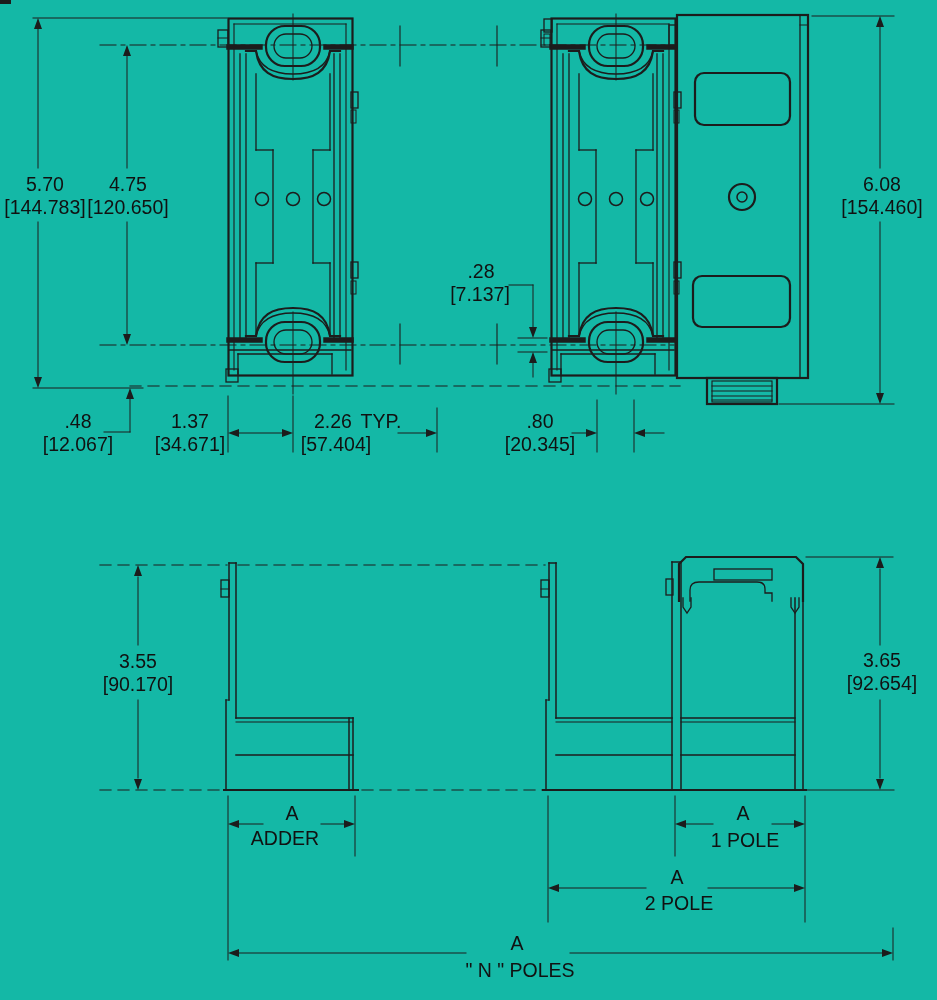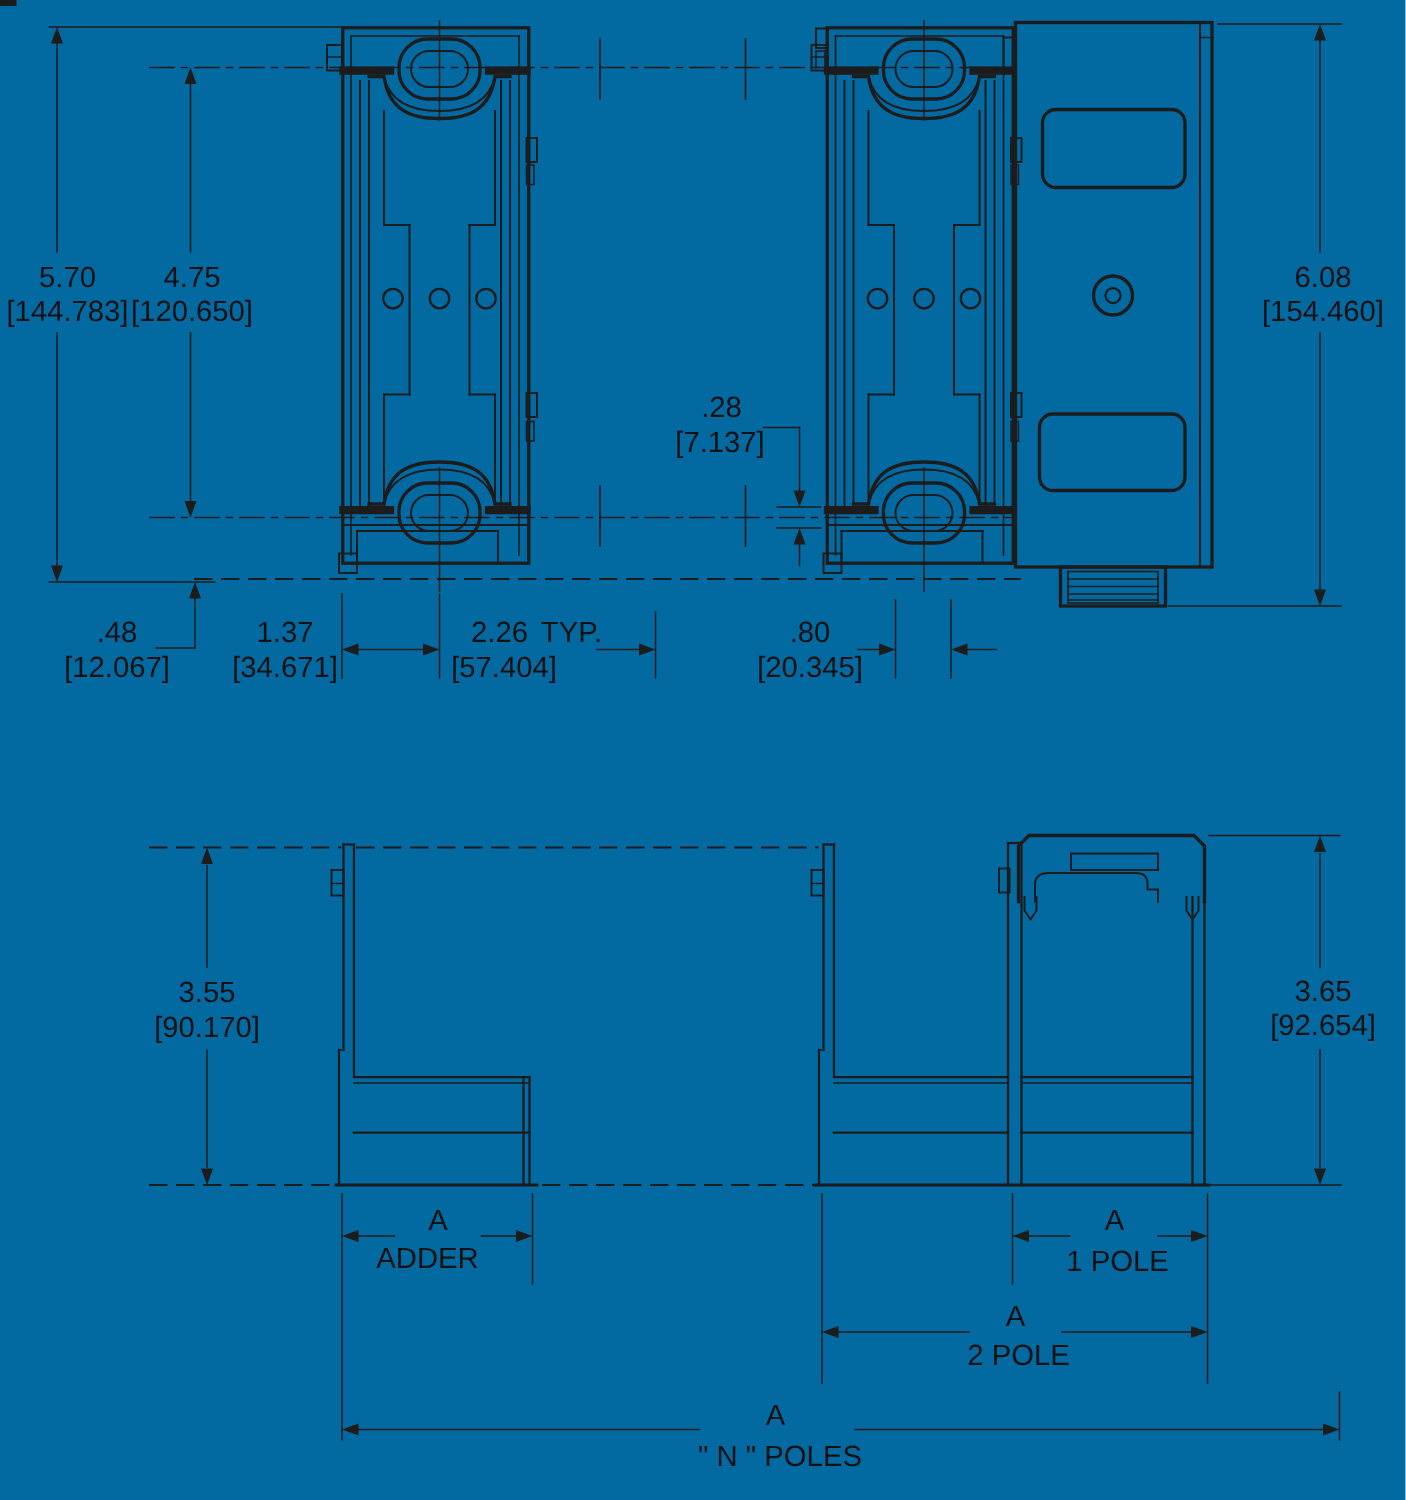--- a/index.html
+++ b/index.html
@@ -1,16 +1,16 @@
 <!DOCTYPE html>
 <html><head>
 <meta charset="utf-8">
 <style>
   html,body{margin:0;padding:0;background:#fff;}
-  .canvas{position:relative;width:937px;height:1000px;background:#0369a1;overflow:hidden;
+  .canvas{position:relative;width:937px;height:1000px;background:#14b8a6;overflow:hidden;
           font-family:"Liberation Sans", sans-serif;}
   svg{position:absolute;left:0;top:0;}
   .ln{stroke:#1c1c1c;fill:none;stroke-width:1.5;stroke-linecap:square;}
   .w1{stroke-width:1.1;}
   .w2{stroke-width:2.2;}
   .w14{stroke-width:1.3;}
   .thick{stroke-width:5.5;}
   .thin{stroke-width:1;}
   .cl{stroke-width:1;stroke-dasharray:16 5 4 5;}
   .dash{stroke-width:1.2;stroke-dasharray:11 7;}

